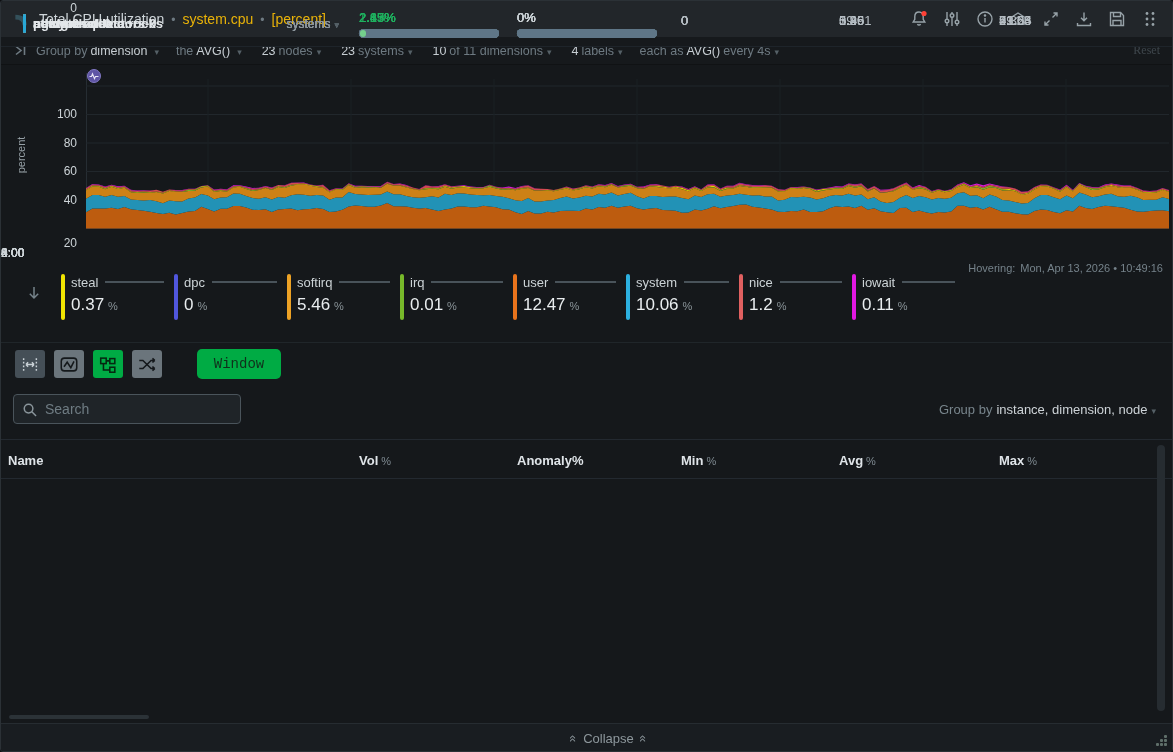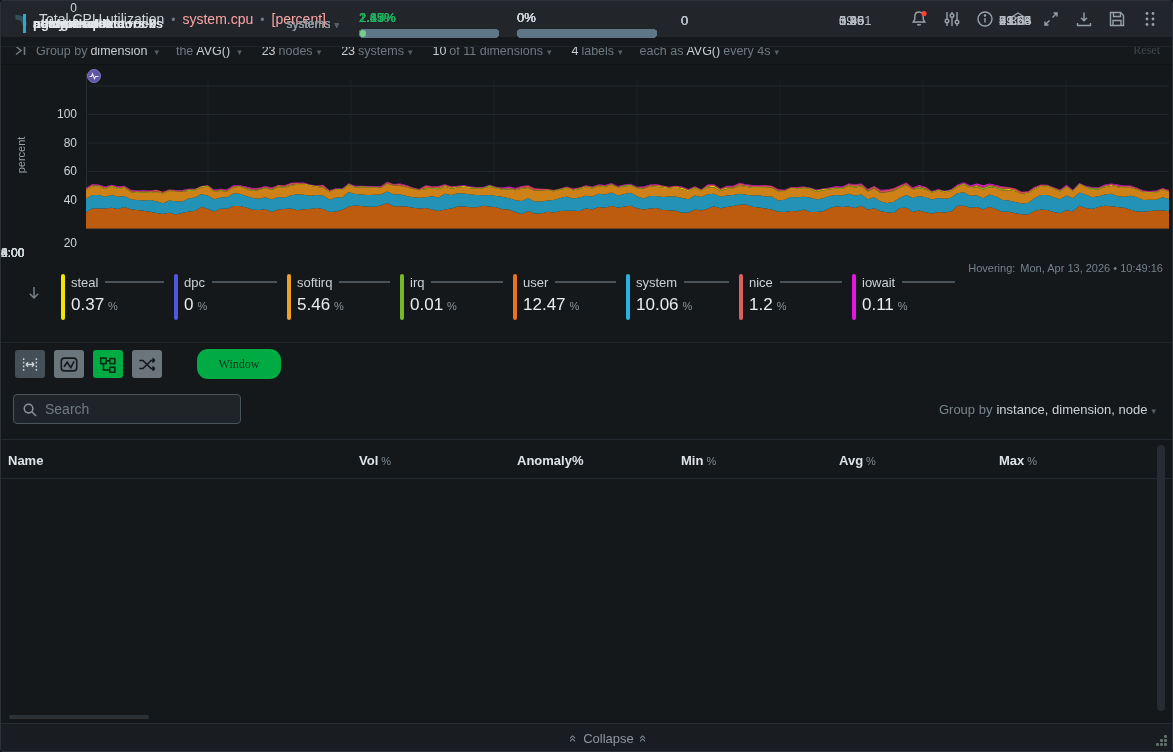--- a/index.html
+++ b/index.html
@@ -6,21 +6,21 @@
   html,body { background:#0d0f11; }
   body { font-family:"Liberation Sans", sans-serif; }
   .app { position:relative; width:1173px; height:752px; background:#15181b;
          border:1px solid #2b3136; border-radius:3px; overflow:hidden; color:#c6cdd2; }
 
   
   .topbar { position:absolute; left:0; top:0; width:100%; height:36px; background:#22262a;
             display:flex; align-items:center; padding:0 12px; }
   .logo { width:17px; height:17px; margin-right:9px; flex:none; }
   .title { font-size:14px; color:#ced5d9; white-space:nowrap; }
-  .title .sub { color:#fca5a5; }
+  .title .sub { color:#eab308; }
   .title .dot { color:#6e7a82; padding:0 7px; font-size:12px; }
   .top-icons { margin-left:auto; display:flex; align-items:center; gap:13px; }
   .tico { width:20px; height:20px; color:#97a2a8; position:relative; cursor:pointer; }
   .tico svg { width:20px; height:20px; display:block; }
 
   
   .filterbar { position:absolute; left:0; top:36px; width:100%; height:28px; background:#16191c;
                display:flex; align-items:center; padding:0 12px; font-size:12.5px; color:#6e7a82;
                border-bottom:1px solid #101214; }
   .fseg { display:flex; align-items:baseline; margin-right:17px; white-space:nowrap; cursor:pointer; }
@@ -67,22 +67,22 @@
   .divider { position:absolute; left:0; top:341px; width:100%; height:1px; background:#20262a; }
 
   
   .tool-btn { position:absolute; top:349px; width:30px; height:28px; border-radius:3px; border:none;
               display:flex; align-items:center; justify-content:center; cursor:pointer; }
   .tool-btn svg { width:20px; height:17px; display:block; }
   .tb1 { left:14px; background:#454f57; color:#10151a; }
   .tb2 { left:53px; background:#6b757c; color:#14181b; }
   .tb3 { left:92px; background:#00ab44; color:#062711; }
   .tb4 { left:131px; background:#6b757c; color:#14181b; }
-  .btn-window { position:absolute; left:196px; top:348px; width:84px; height:30px; border:none; border-radius:11px;
-                background:#00ab44; color:#10301c; font-size:12px; font-family:Liberation Serif, serif; cursor:pointer; }
+  .btn-window { position:absolute; left:196px; top:348px; width:84px; height:30px; border:none; border-radius:5px;
+                background:#00ab44; color:#10301c; font-size:14px; font-family:Liberation Mono, monospace; cursor:pointer; }
   .btn-selarea { position:absolute; left:286px; top:348px; width:122px; height:30px; border:none; border-radius:3px;
                  background:#59636a; color:#343d43; font-size:14px; font-family:inherit; cursor:pointer; }
 
   
   .search-box { position:absolute; left:12px; top:393px; width:228px; height:30px; background:#1f2428;
                 border:1px solid #4a545b; border-radius:4px; display:flex; align-items:center; padding:0 8px; }
   .search-box svg { width:15px; height:15px; color:#8a959b; flex:none; }
   .search-box input { flex:1; margin-left:8px; background:transparent; border:none; outline:none;
                       color:#c6cdd2; font-size:14px; font-family:inherit; }
   .search-box input::placeholder { color:#6f7c83; }

